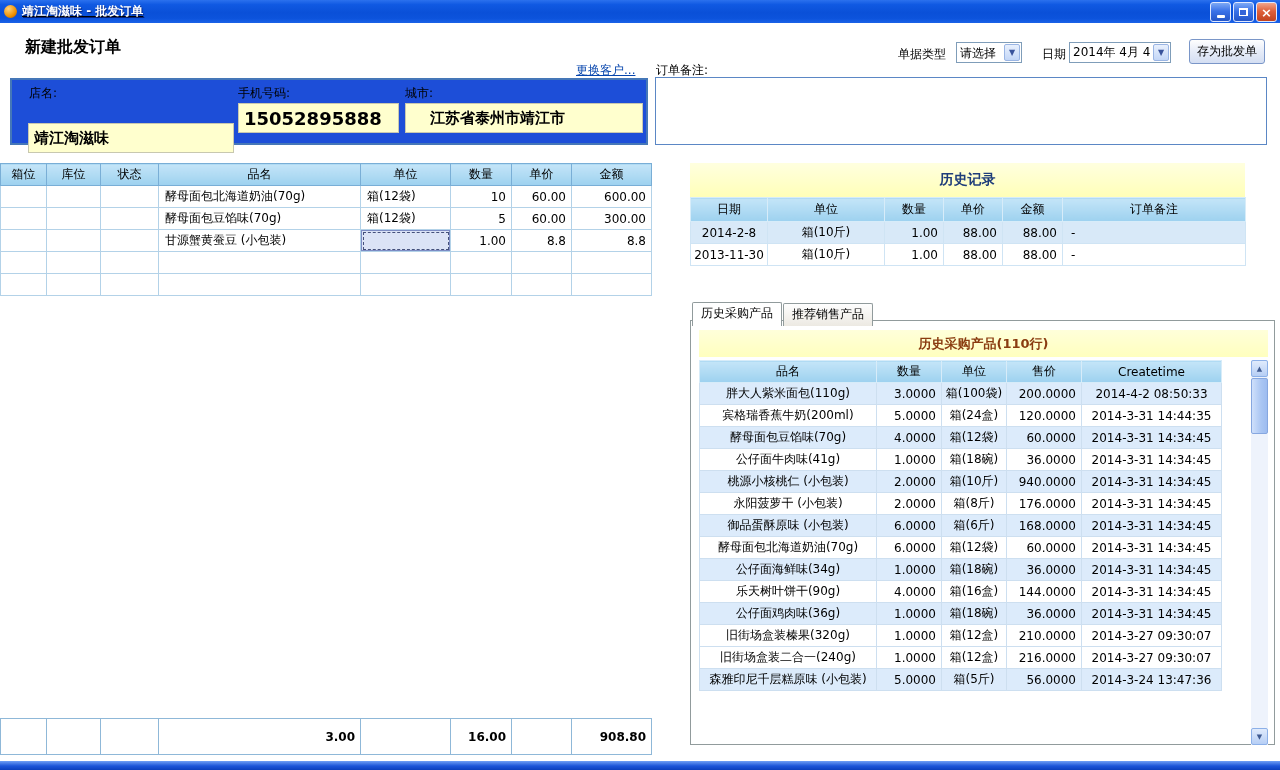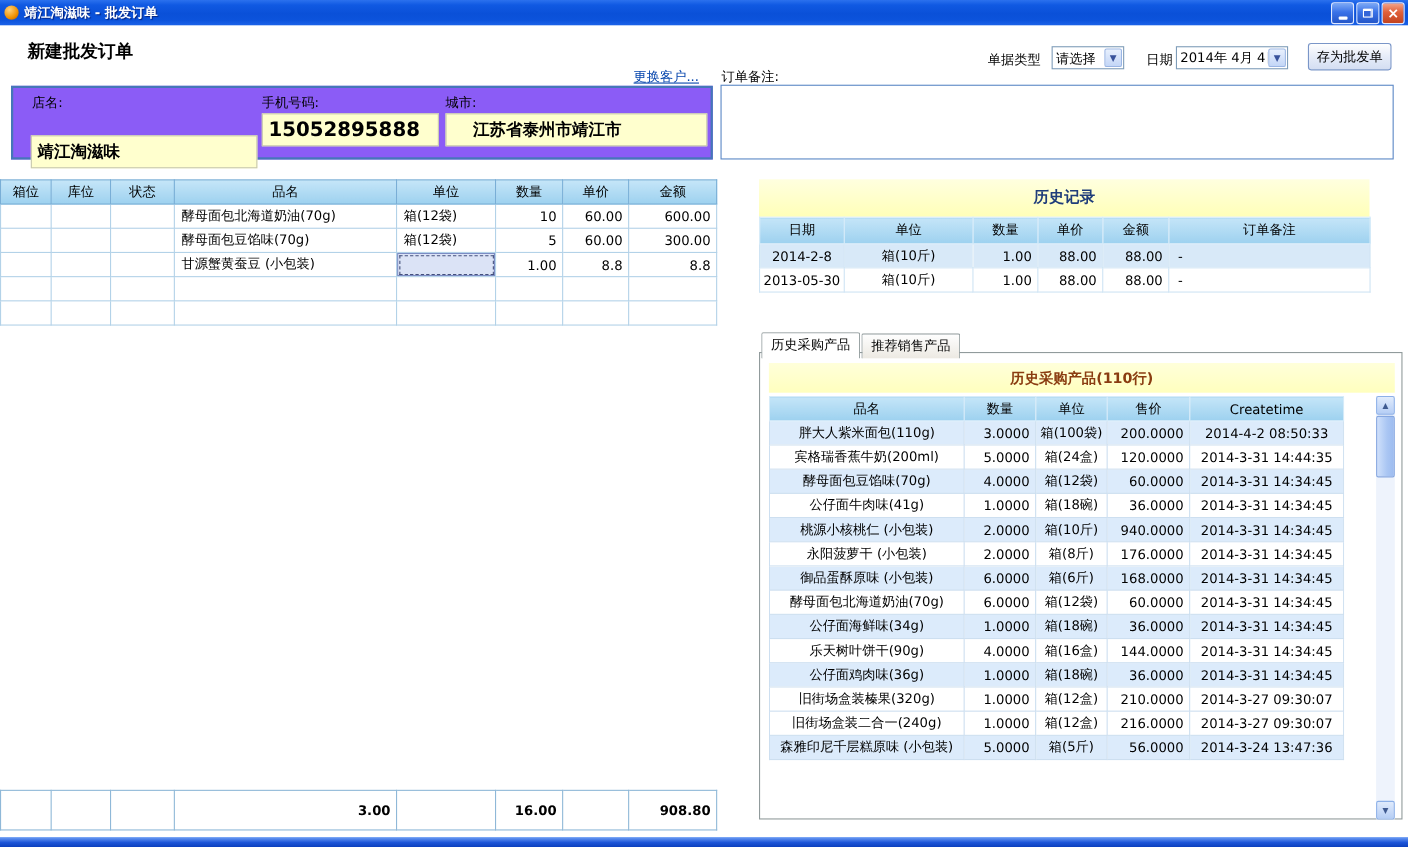--- a/index.html
+++ b/index.html
@@ -9,21 +9,21 @@
     background:#ffffff;
     font-family:"DejaVu Sans","Liberation Sans",sans-serif;
     font-size:12px;
     color:#000;
   }
 
   
   .titlebar {
     position:absolute; left:0; top:0; width:1280px; height:23px;
     background:linear-gradient(180deg,#2b71ee 0%,#1059e2 20%,#0a50d8 55%,#0c53dc 80%,#1b62e8 100%);
-    display:flex; align-items:center; padding:0 4px;
+    display:flex; align-items:center; padding:0 4px;text-decoration:underline;
   }
   .app-icon {
     width:13px; height:13px; border-radius:50%;
     background:radial-gradient(circle at 35% 30%, #ffd27a, #f09000 60%, #a85400);
     margin-right:5px; flex:none;
   }
   .title-text { color:#fff; font-weight:bold; font-size:12px; text-shadow:1px 1px 1px rgba(0,0,60,.6); }
   .win-controls { position:absolute; right:3px; top:2px; display:flex; }
   .wbtn {
     width:21px; height:20px; margin-left:2px; border-radius:3px;
@@ -72,21 +72,21 @@
   #note-label { left:656px; top:62px; }
   .note-area {
     position:absolute; left:655px; top:77px; width:612px; height:68px;
     border:1px solid #5b87c5; background:#fff; resize:none;
     font-family:inherit; font-size:12px; padding:3px;
   }
 
   
   .customer-box {
     position:absolute; left:10px; top:78px; width:638px; height:67px;
-    border:2px solid #4577b8; background:#8b5cf6;
+    border:2px solid #4577b8; background:#1d4ed8;
   }
   .cust-lbl { position:absolute; top:5px; font-size:12px; }
   #store-label { left:17px; } #phone-label { left:226px; } #city-label { left:393px; }
   .cust-input {
     position:absolute; top:23px; height:30px; background:#ffffce;
     border:1px solid #c8c8b0; font-weight:bold; font-family:inherit; padding:0 5px;
   }
   #store-input { left:16px; width:206px; font-size:15px;margin-top:20px; }
   #phone-input { left:226px; width:161px; font-size:18px; }
   #city-input  { left:393px; width:238px; font-size:15px;padding-left:24px; }
@@ -346,21 +346,21 @@
   <tbody id="history-body">
       <tr class="alt">
         <td class="a-c">2014-2-8</td>
         <td class="a-c">箱(10斤)</td>
         <td class="a-r">1.00</td>
         <td class="a-r">88.00</td>
         <td class="a-r">88.00</td>
         <td class="a-l">-</td>
       </tr>
       <tr>
-        <td class="a-c">2013-05-30</td>
+        <td class="a-c">2013-11-30</td>
         <td class="a-c">箱(10斤)</td>
         <td class="a-r">1.00</td>
         <td class="a-r">88.00</td>
         <td class="a-r">88.00</td>
         <td class="a-l">-</td>
       </tr>
     </tbody>
 </table>
 
 <div class="tabs" id="tabs"><span class="tab active">历史采购产品</span><span class="tab">推荐销售产品</span></div>

